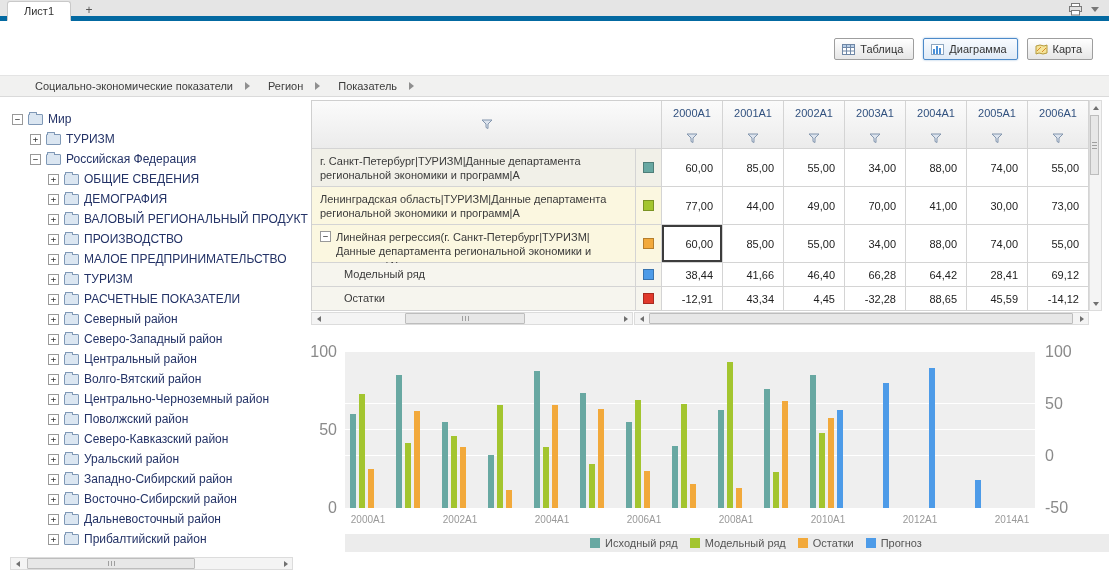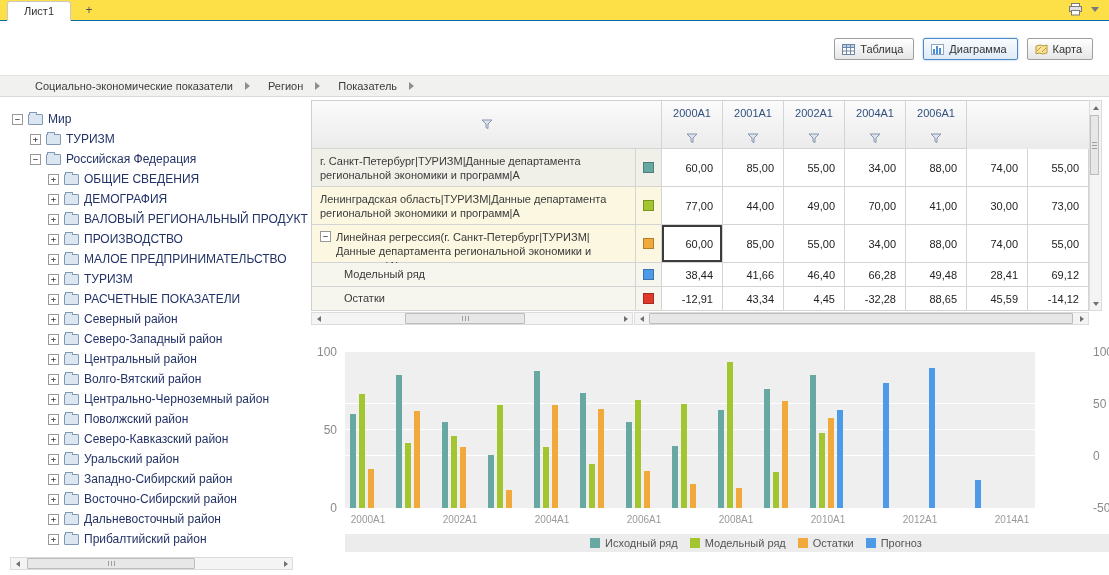--- a/index.html
+++ b/index.html
@@ -5,21 +5,21 @@
   * { margin:0; padding:0; box-sizing:border-box; }
   html,body { width:1109px; height:575px; }
   body {
     font-family:"Liberation Sans","DejaVu Sans",sans-serif;
     font-size:12px; color:#222; background:#fff;
     position:relative; overflow:hidden;
   }
 
   
   .tabbar { position:absolute; top:0; left:0; width:100%; height:21px;
-            background:#fde047; border-bottom:1px solid #0369a1; }
+            background:#e5e5e5; border-bottom:5px solid #0369a1; }
   .tab { position:absolute; left:7px; top:1px; height:20px; padding:0 16px;
          background:#fff; border:1px solid #c9c9c9; border-bottom-color:#fff;
          border-radius:3px 3px 0 0; font-size:11px; line-height:18px; color:#333; }
   .newtab { position:absolute; left:80px; top:2px; width:18px; height:17px;
             text-align:center; font-size:12px; color:#555; line-height:16px; cursor:default; }
   .top-right { position:absolute; right:10px; top:3px; display:flex; align-items:center; gap:8px; }
   .caret { width:0; height:0; border-left:4px solid transparent; border-right:4px solid transparent;
            border-top:5px solid #777; display:inline-block; }
 
   
@@ -101,21 +101,21 @@
   .g-row-4 .g-rowhead,.g-row-4 .g-swatch { background:#f6f5ee; }
   .g-val.selected { box-shadow:inset 0 0 0 2px #3c3c3c; }
 
   
   .chart { position:absolute; left:311px; top:334px; width:798px; height:241px; background:#fff; }
   .plot { position:absolute; left:34px; top:18px; width:690px; height:156px; background:#efefef; }
   .gridline { position:absolute; left:0; width:100%; height:1px; background:#ffffff; }
   .bar { position:absolute; bottom:0; width:6px; }
   .yaxis-left  { position:absolute; left:0; top:18px; width:30px; height:156px; }
   .yaxis-right { position:absolute; left:728px; top:18px; width:36px; height:156px; }
-  .ylab { position:absolute; font-size:12px; color:#8a8a8a; transform:translateY(50%);margin-left:48px; }
+  .ylab { position:absolute; font-size:16px; color:#8a8a8a; transform:translateY(50%); }
   .yaxis-left  .ylab { right:4px; }
   .yaxis-right .ylab { left:6px; }
   .xaxis { position:absolute; left:34px; top:180px; width:690px; height:14px; }
   .xlab { position:absolute; top:0; transform:translateX(-50%); font-size:10px; color:#999; white-space:nowrap; }
   .legend { position:absolute; left:34px; top:200px; width:822px; height:18px; background:#ececec;
             display:flex; align-items:center; justify-content:center; gap:12px; }
   .lg-item { display:flex; align-items:center; gap:5px; font-size:11px; color:#555; }
   .lg-sq { width:10px; height:10px; display:block; }
   .lg-label { line-height:1; }
 </style>
@@ -338,21 +338,37 @@
       </div>
       <div class="g-cell g-yearcell">
         <div class="g-collabel">2002A1</div>
         <span class="funnel">
           <svg width="12" height="11" viewBox="0 0 12 11">
             <path d="M1 1 H11 L7 5 V9.5 L5 8.5 V5 Z" fill="#dde4ee" stroke="#8295ad" stroke-width="1"></path>
           </svg>
         </span>
       </div>
       <div class="g-cell g-yearcell">
+        <div class="g-collabel">2003A1</div>
+        <span class="funnel">
+          <svg width="12" height="11" viewBox="0 0 12 11">
+            <path d="M1 1 H11 L7 5 V9.5 L5 8.5 V5 Z" fill="#dde4ee" stroke="#8295ad" stroke-width="1"></path>
+          </svg>
+        </span>
+      </div>
+      <div class="g-cell g-yearcell">
         <div class="g-collabel">2004A1</div>
+        <span class="funnel">
+          <svg width="12" height="11" viewBox="0 0 12 11">
+            <path d="M1 1 H11 L7 5 V9.5 L5 8.5 V5 Z" fill="#dde4ee" stroke="#8295ad" stroke-width="1"></path>
+          </svg>
+        </span>
+      </div>
+      <div class="g-cell g-yearcell">
+        <div class="g-collabel">2005A1</div>
         <span class="funnel">
           <svg width="12" height="11" viewBox="0 0 12 11">
             <path d="M1 1 H11 L7 5 V9.5 L5 8.5 V5 Z" fill="#dde4ee" stroke="#8295ad" stroke-width="1"></path>
           </svg>
         </span>
       </div>
       <div class="g-cell g-yearcell">
         <div class="g-collabel">2006A1</div>
         <span class="funnel">
           <svg width="12" height="11" viewBox="0 0 12 11">
@@ -412,21 +428,21 @@
         <div class="g-cell g-rowhead" style="padding-left: 32px;">
           <div class="g-rowlabel">Модельный ряд</div>
         </div>
         <div class="g-cell g-swatch">
           <div class="swatch" style="background: rgb(77, 155, 232);"></div>
         </div>
         <div class="g-cell g-val">38,44</div>
         <div class="g-cell g-val">41,66</div>
         <div class="g-cell g-val">46,40</div>
         <div class="g-cell g-val">66,28</div>
-        <div class="g-cell g-val">49,48</div>
+        <div class="g-cell g-val">64,42</div>
         <div class="g-cell g-val">28,41</div>
         <div class="g-cell g-val">69,12</div>
       </div>
       <div class="g-row g-row-short g-row-4">
         <div class="g-cell g-rowhead" style="padding-left: 32px;">
           <div class="g-rowlabel">Остатки</div>
         </div>
         <div class="g-cell g-swatch">
           <div class="swatch" style="background: rgb(224, 57, 43);"></div>
         </div>

